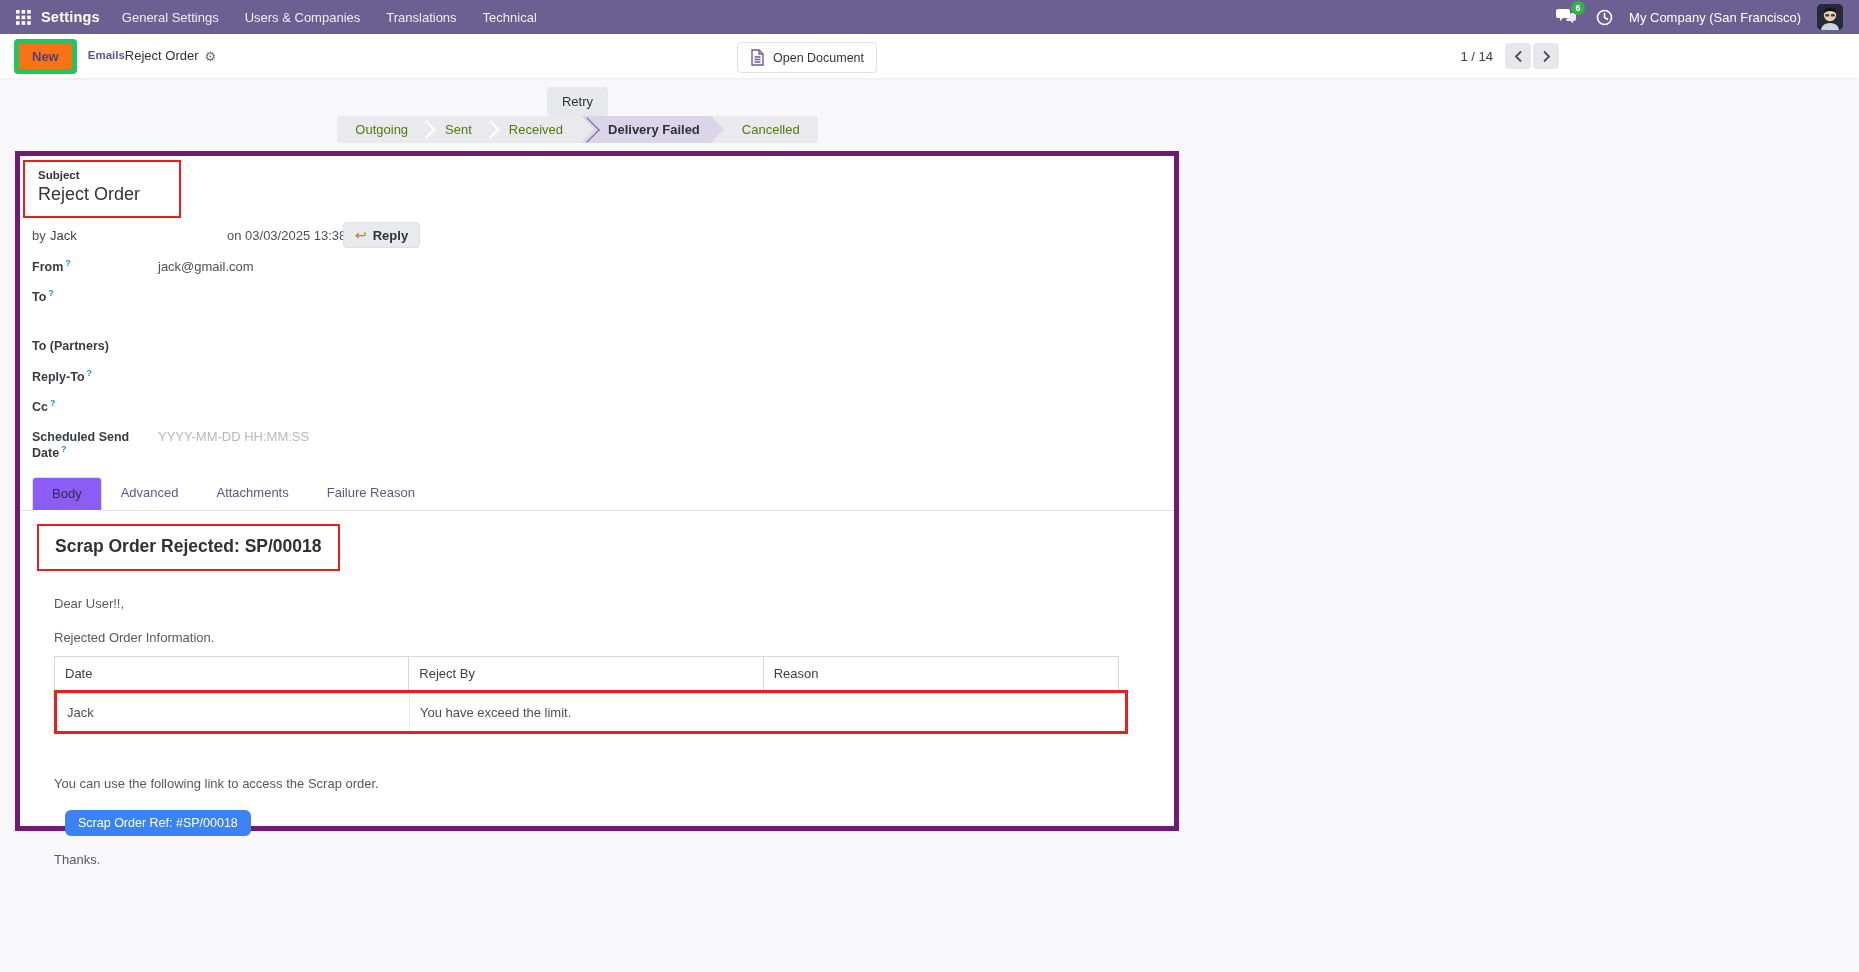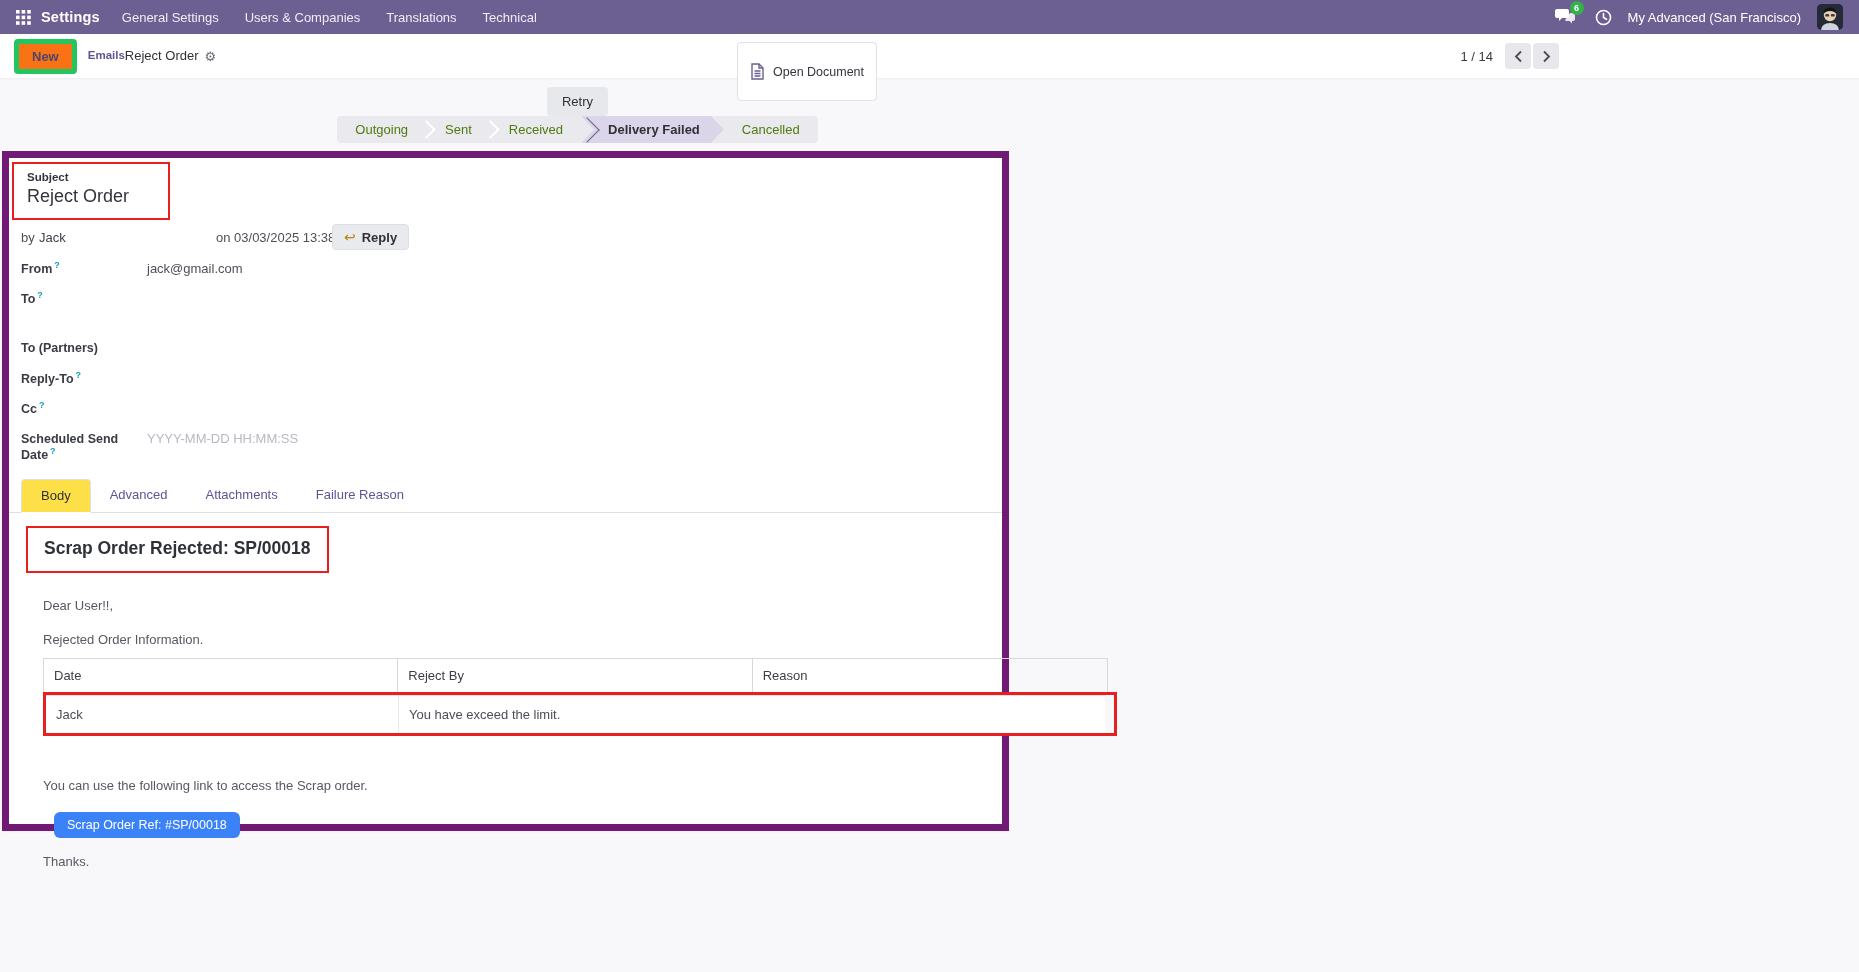--- a/index.html
+++ b/index.html
@@ -27,21 +27,21 @@
     padding:0 14px; position:relative; box-shadow:0 1px 2px rgba(0,0,0,.05); }
   .new-btn { border:5px solid #22c55e; background:#f97316; color:#4e4470;
     font-size:13px; font-weight:600; padding:5px 13px; border-radius:4px; cursor:pointer;
     font-family:inherit; }
   .breadcrumbs { margin-left:11px; display:flex; justify-content:center; line-height:1.25; }
   .bc-parent { color:#5e5494; font-size:11.5px; font-weight:700; cursor:pointer; }
   .bc-current-row { display:flex; align-items:center; gap:6px; }
   .bc-current { color:#2f3136; font-size:13px; }
   .gear { color:#6b6d76; font-size:13px; cursor:pointer; line-height:1; }
   .open-doc { position:absolute; left:737px; top:8px; display:flex; align-items:center; gap:8px;
-    border:1px solid #e0e0e6; background:#fff; border-radius:4px; padding:20px 12px;
+    border:1px solid #e0e0e6; background:#fff; border-radius:4px; padding:6px 12px;
     font-size:12.5px; color:#33353c; cursor:pointer; font-family:inherit; }
   .cp-right { margin-left:auto; display:flex; align-items:center; gap:12px; padding-right:286px; }
   .pager-val { font-size:13px; color:#3a3c44; cursor:pointer; }
   .pager-btns { display:flex; gap:2px; }
   .pager-btn { width:26px; height:26px; background:#e8e8ec; border:none; border-radius:4px;
     display:flex; align-items:center; justify-content:center; cursor:pointer; }
 
   
   .status-row { width:1127px; margin:9px 0 8px 14px; display:flex;
     align-items:center; justify-content:space-between;flex-direction:column; }
@@ -56,22 +56,22 @@
     padding:6px 24px 6px 27px;
     clip-path:polygon(0 0, calc(100% - 13px) 0, 100% 50%, calc(100% - 13px) 100%, 0 100%, 13px 50%); }
   .stage.active::before { content:""; position:absolute; left:-3px; top:50%; width:17px; height:17px;
     border-top:1.5px solid #6c5f92; border-right:1.5px solid #6c5f92;
     transform:translateY(-50%) rotate(45deg); }
   .stage.active::after { content:""; position:absolute; right:9px; top:50%; width:17px; height:17px;
     border-top:1.5px solid #6c5f92; border-right:1.5px solid #6c5f92;
     transform:translate(50%,-50%) rotate(45deg); }
 
   
-  .sheet { width:1007px; margin-left:2px; height:680px; background:#fff;
-    border:7px solid #701a75; box-shadow:0 1px 2px rgba(0,0,0,.04); position:relative; }
+  .sheet { width:1164px; margin-left:15px; height:680px; background:#fff;
+    border:5px solid #701a75; box-shadow:0 1px 2px rgba(0,0,0,.04); position:relative; }
   .annotation { border:2.5px solid #e81f1f; }
   .subject-box { display:inline-block; margin:4px 0 0 3px; padding:7px 13px 11px; min-width:158px; }
   .subject-label { font-size:11.5px; font-weight:700; color:#33343d; }
   .subject-value { font-size:18px; color:#33343d; margin-top:3px; cursor:text; }
 
   .byline { position:relative; height:28px; margin-top:4px;text-decoration:underline; }
   .byline .by { position:absolute; left:12px; top:6px; font-size:13px; color:#4e5058; }
   .byline .author { position:absolute; left:30px; top:6px; font-size:13px; color:#3c3e46; }
   .byline .on-date { position:absolute; left:207px; top:6px; font-size:13px; color:#4e5058; }
   .reply-btn { position:absolute; left:323px; top:0; display:flex; align-items:center; gap:6px;
@@ -82,21 +82,21 @@
   .fields { margin-top:8px; }
   .frow { display:flex; padding-left:12px; margin-bottom:14px; min-height:15px; align-items:baseline; }
   .frow.tall { margin-bottom:35px; }
   .flabel { width:126px; font-size:12.5px; font-weight:700; color:#3a3c44; flex:0 0 auto; }
   .help { color:#1099b5; font-size:9px; font-weight:700; vertical-align:super; margin-left:2px; }
   .fvalue { font-size:13px; color:#4e5058; cursor:text; min-width:300px; }
   .placeholder { color:#b7b9c2; }
 
   .tabbar { display:flex; margin-top:16px; border-bottom:1px solid #dee0e5; padding-left:12px; }
   .tab { font-size:13px; padding:8px 19px 9px; cursor:pointer; color:#5e5494; position:relative; top:1px; }
-  .tab.active { color:#2f3136; background:#fde047; border:1px solid #dee0e5; border-bottom:1px solid #fff;
+  .tab.active { color:#2f3136; background:#8b5cf6; border:1px solid #dee0e5; border-bottom:1px solid #fff;
     border-radius:4px 4px 0 0; }
 
   .mailbody { padding:13px 0 0; }
   .heading-box { display:inline-block; margin-left:17px; padding:10px 16px 12px; min-width:276px; }
   .mail-heading { font-size:17.5px; font-weight:700; color:#2e3138; }
   .mb-text { margin-left:34px; font-size:13px; color:#565962; }
   .greeting { margin-top:25px; }
   .info-line { margin-top:19px; }
 
   .mail-table { width:1065px; margin:11px 0 0 34px; }
@@ -150,21 +150,21 @@
         <path d="M15 6 h3 a2 2 0 0 1 2 2 v4 a2 2 0 0 1 -2 2 h-1 v2.5 l-2.5 -2.5 h-3 a2 2 0 0 1 -1.6 -.8" fill="#ffffff" opacity=".85"></path>
       </svg>
       <span class="badge">6</span>
     </span>
     <span>
       <svg width="17" height="17" viewBox="0 0 17 17">
         <circle cx="8.5" cy="8.5" r="7" fill="none" stroke="#ffffff" stroke-width="1.6"></circle>
         <path d="M8.5 4.5 v4 l3 1.8" fill="none" stroke="#ffffff" stroke-width="1.6" stroke-linecap="round"></path>
       </svg>
     </span>
-    <span class="company">My Advanced (San Francisco)</span>
+    <span class="company">My Company (San Francisco)</span>
     <span class="avatar">
       <svg width="26" height="26" viewBox="0 0 26 26">
         <rect width="26" height="26" fill="#242a38"></rect>
         <circle cx="13" cy="11" r="6.2" fill="#e8cfae"></circle>
         <path d="M6.5 10 q0 -6.5 6.5 -6.5 q6.5 0 6.5 6.5 q-2 -3 -6.5 -3 q-4.5 0 -6.5 3 z" fill="#151515"></path>
         <rect x="8.2" y="10" width="4" height="2.6" rx="1.2" fill="#3a3f4a"></rect>
         <rect x="13.8" y="10" width="4" height="2.6" rx="1.2" fill="#3a3f4a"></rect>
         <path d="M4 26 q1 -7 9 -7 q8 0 9 7 z" fill="#cfd4da"></path>
       </svg>
     </span>

